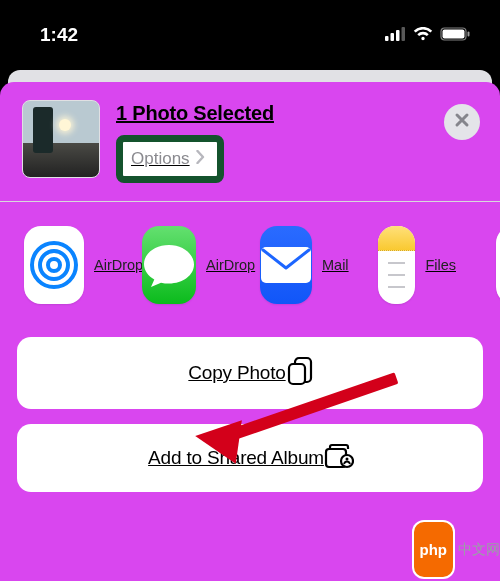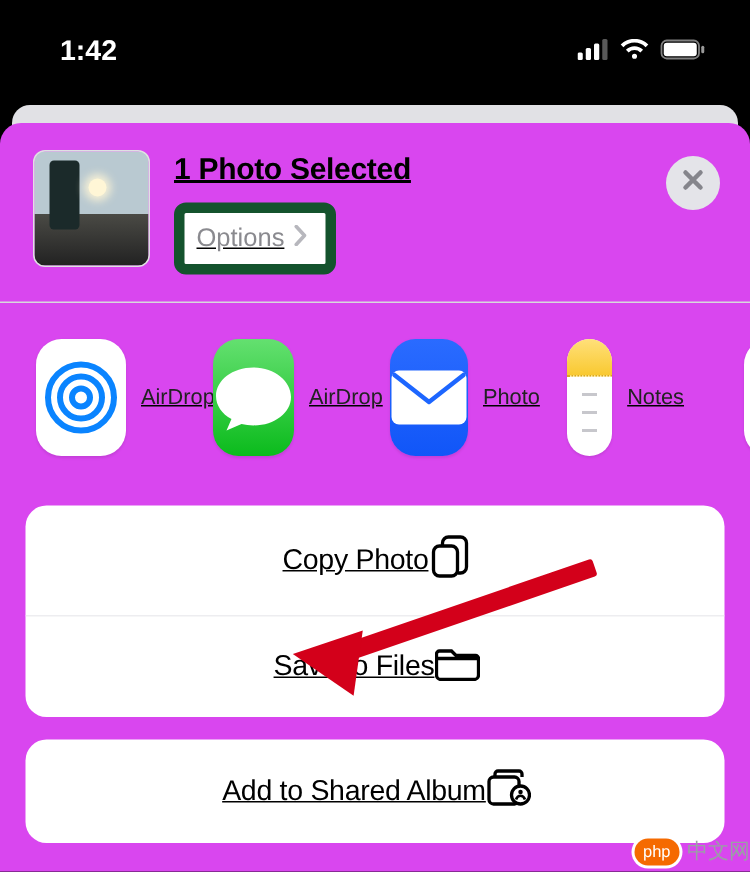--- a/index.html
+++ b/index.html
@@ -124,22 +124,22 @@
       transform-origin: left center;
       transform: rotate(-19deg);
       border-radius: 2px;
     }
     .watermark {
       position: absolute; right: 0; bottom: 4px;
       display: flex; align-items: center; gap: 5px;
       font-size: 14px; color: #9aa0a5;
     }
     .wm-badge {
-      background: #f56a00; color: #fff; font-weight: 400;
-      font-size: 11px; padding: 3px 6px; border-radius: 10px;
+      background: #f56a00; color: #fff; font-weight: 700;
+      font-size: 15px; padding: 19px 6px; border-radius: 10px;
       display: inline-flex; align-items: center; justify-content: center;
       box-shadow: 0 0 0 2px #fff;
     }
   </style>
 </head>
 <body>
 
 <div class="status-bar">
   <span>1:42</span>
   <div class="status-right">
@@ -213,49 +213,40 @@
         </div>
         <div class="app-label">AirDrop</div>
       </div>
       <div class="app-item">
         <div class="app-icon mail-bg">
           <svg width="52" height="38" viewBox="0 0 52 38">
               <rect x="1" y="1" width="50" height="36" rx="5" fill="#fff"></rect>
               <path d="M3 4l23 18L49 4" stroke="#1d66ff" stroke-width="3" fill="none" stroke-linecap="round" stroke-linejoin="round"></path>
             </svg>
         </div>
-        <div class="app-label">Photo</div>
+        <div class="app-label">Mail</div>
       </div>
       <div class="app-item">
         <div class="app-icon notes-bg"></div>
-        <div class="app-label">Notes</div>
+        <div class="app-label">Files</div>
       </div>
       <div class="app-item">
         <div class="app-icon drive-bg">
           
         </div>
       </div>
     </div>
 
     <div class="action-group">
       <div class="action-row">
         <span class="action-label">Copy Photo</span>
         <span>
           <svg width="28" height="30" viewBox="0 0 28 30">
               <rect x="3" y="8" width="16" height="20" rx="4" fill="none" stroke="#000" stroke-width="2.2"></rect>
               <path d="M9 8V6a4 4 0 014-4h8a4 4 0 014 4v16a4 4 0 01-4 4h-2" fill="none" stroke="#000" stroke-width="2.2"></path>
-            </svg>
-        </span>
-      </div>
-      <div class="action-row">
-        <span class="action-label">Save to Files</span>
-        <span>
-          <svg width="30" height="24" viewBox="0 0 30 24">
-              <path d="M3 4h8l3 3h13a2 2 0 012 2v11a3 3 0 01-3 3H4a3 3 0 01-3-3V6a2 2 0 012-2z" fill="none" stroke="#000" stroke-width="2.2"></path>
-              <path d="M1 9h28" stroke="#000" stroke-width="2.2"></path>
             </svg>
         </span>
       </div>
     </div>
 
     <div class="action-group">
       <div class="action-row">
         <span class="action-label">Add to Shared Album</span>
         <span>
           <svg width="30" height="26" viewBox="0 0 30 26">

